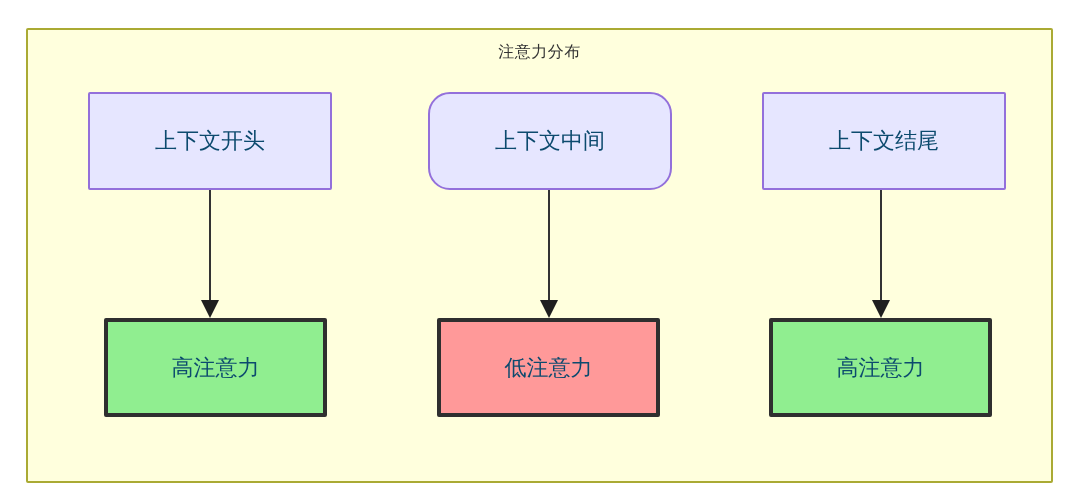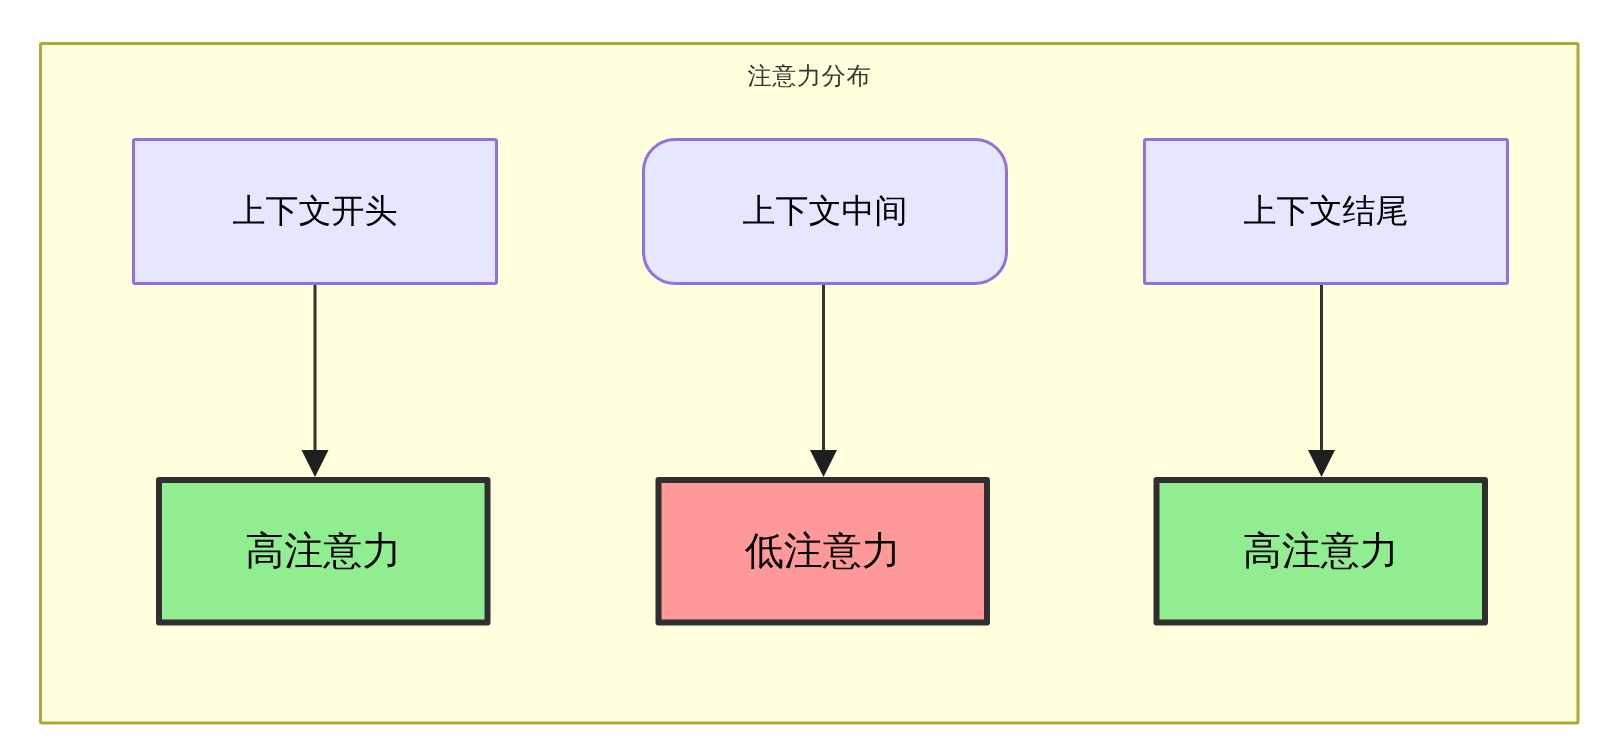--- a/index.html
+++ b/index.html
@@ -49,35 +49,35 @@
   }
 
   
   .node {
     position: absolute;
     box-sizing: border-box;
     display: flex;
     align-items: center;
     justify-content: center;
     text-align: center;
-    color: #000000;
+    color: #0c4a6e;
     white-space: nowrap;
   }
 
   .node-source {
     background: #e6e6ff;
     border: 2px solid #9370db;
     border-radius: 2px;
     font-size: 22px;
   }
 
   .node-result {
     border: 4px solid #2f2f2f;
     border-radius: 2px;
-    font-size: 26px;
+    font-size: 22px;
   }
 
   .node-result.high {
     background: #90ee90;
   }
 
   .node-result.low {
     background: #f99;
   }
 

